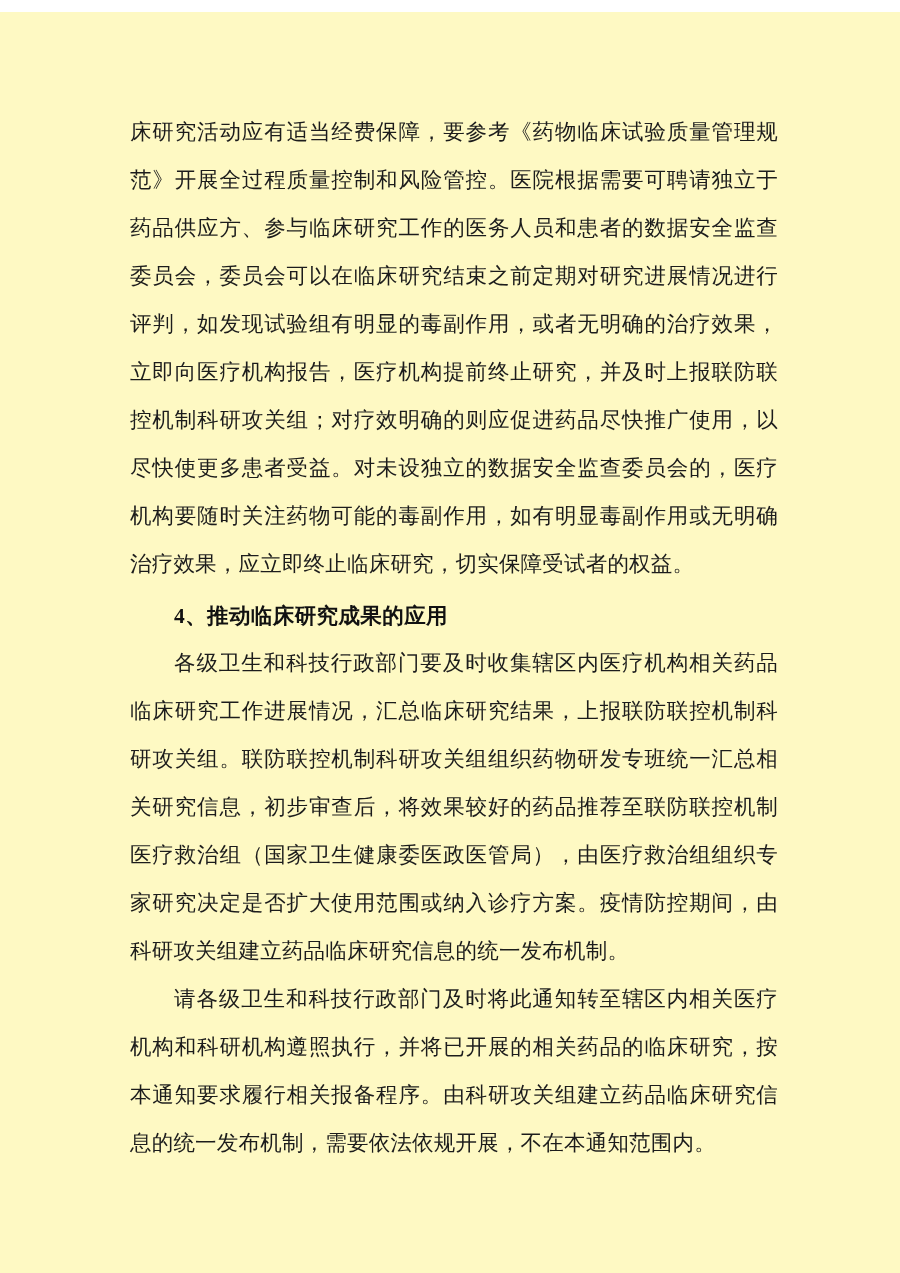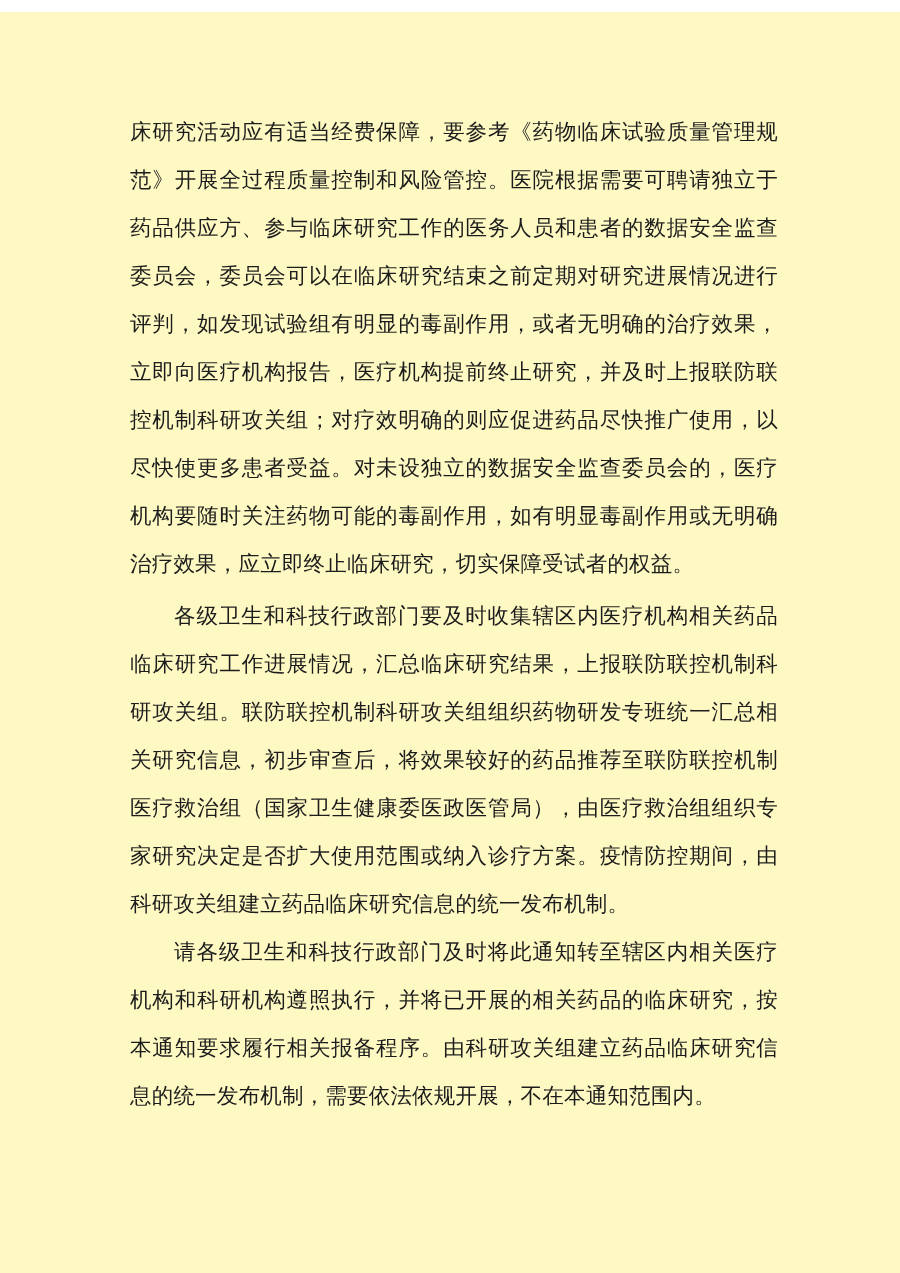--- a/index.html
+++ b/index.html
@@ -32,20 +32,21 @@
     font-size: 21.5px;
     line-height: 48px;
     text-align: justify;
     text-justify: inter-ideograph;
     margin: 0 0 0 0;
     letter-spacing: 0.2px;
     color: #1c1c1c;
   }
   .para.indent {
     text-indent: 44px;
+    font-family: Liberation Mono, monospace;
   }
   .heading {
     font-size: 21.5px;
     line-height: 48px;
     font-weight: bold;
     text-indent: 44px;
     margin: 0;
     color: #111111;
     letter-spacing: 0.4px;
   }
@@ -54,19 +55,20 @@
 </head>
 <body>
 
 <div class="page">
   <div class="content">
 
     <p class="para">床研究活动应有适当经费保障，要参考《药物临床试验质量管理规范》开展全过程质量控制和风险管控。医院根据需要可聘请独立于药品供应方、参与临床研究工作的医务人员和患者的数据安全监查委员会，委员会可以在临床研究结束之前定期对研究进展情况进行评判，如发现试验组有明显的毒副作用，或者无明确的治疗效果，立即向医疗机构报告，医疗机构提前终止研究，并及时上报联防联控机制科研攻关组；对疗效明确的则应促进药品尽快推广使用，以尽快使更多患者受益。对未设独立的数据安全监查委员会的，医疗机构要随时关注药物可能的毒副作用，如有明显毒副作用或无明确治疗效果，应立即终止临床研究，切实保障受试者的权益。</p>
 
     <div class="spacer-sm"></div>
 
+    <h3 class="heading">4、推动临床研究成果的应用</h3>
 
     <p class="para indent">各级卫生和科技行政部门要及时收集辖区内医疗机构相关药品临床研究工作进展情况，汇总临床研究结果，上报联防联控机制科研攻关组。联防联控机制科研攻关组组织药物研发专班统一汇总相关研究信息，初步审查后，将效果较好的药品推荐至联防联控机制医疗救治组（国家卫生健康委医政医管局），由医疗救治组组织专家研究决定是否扩大使用范围或纳入诊疗方案。疫情防控期间，由科研攻关组建立药品临床研究信息的统一发布机制。</p>
 
     <p class="para indent">请各级卫生和科技行政部门及时将此通知转至辖区内相关医疗机构和科研机构遵照执行，并将已开展的相关药品的临床研究，按本通知要求履行相关报备程序。由科研攻关组建立药品临床研究信息的统一发布机制，需要依法依规开展，不在本通知范围内。</p>
 
   </div>
 </div>
 
 </body></html>

